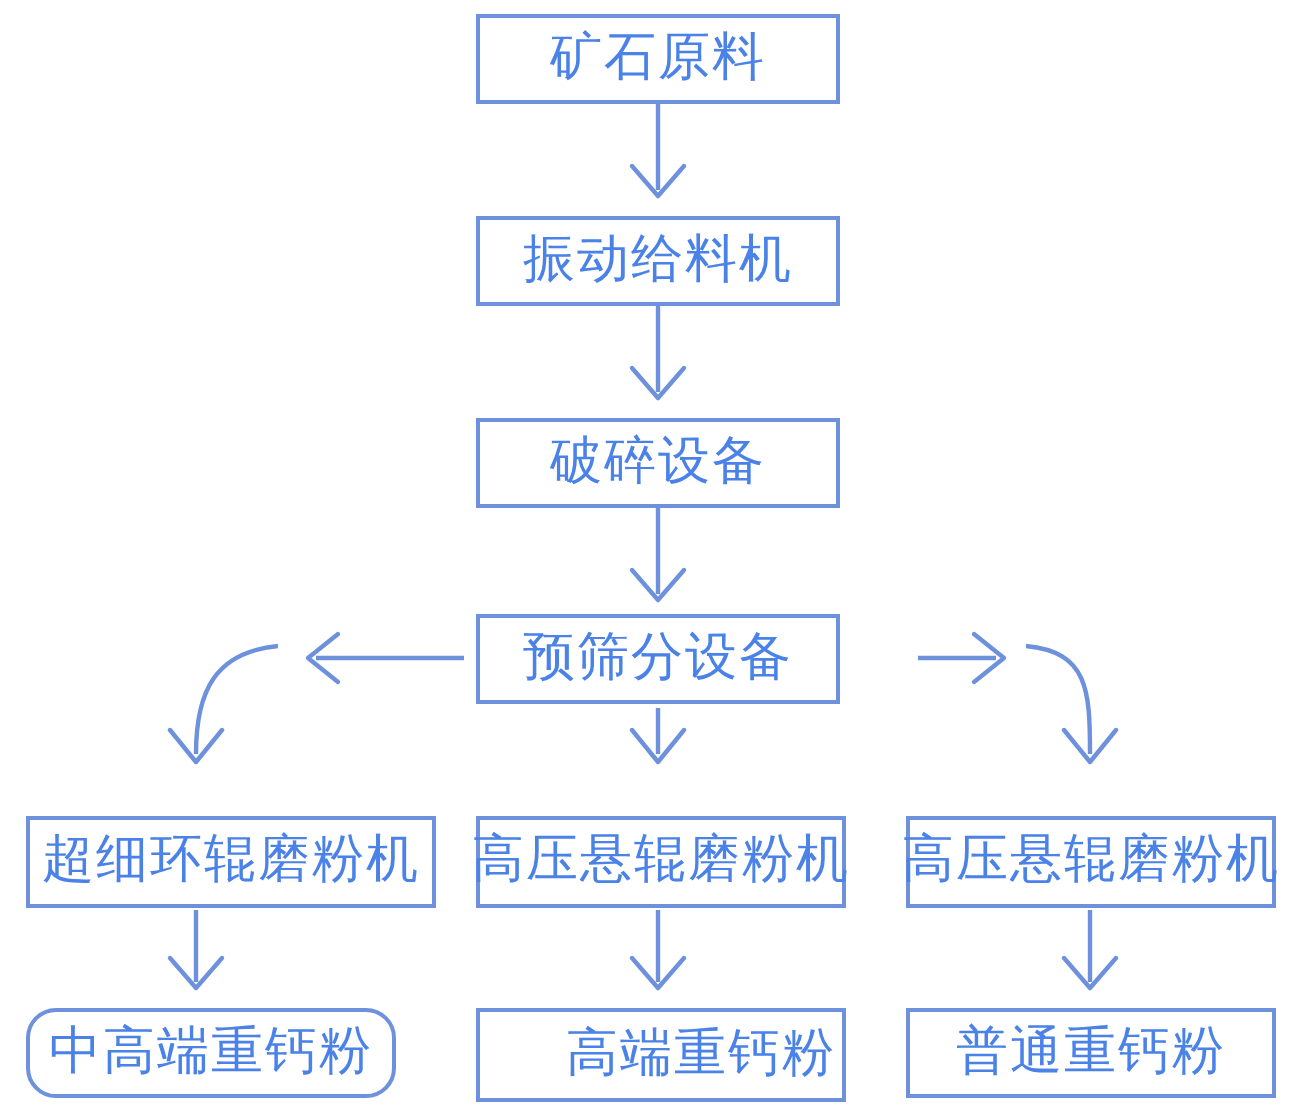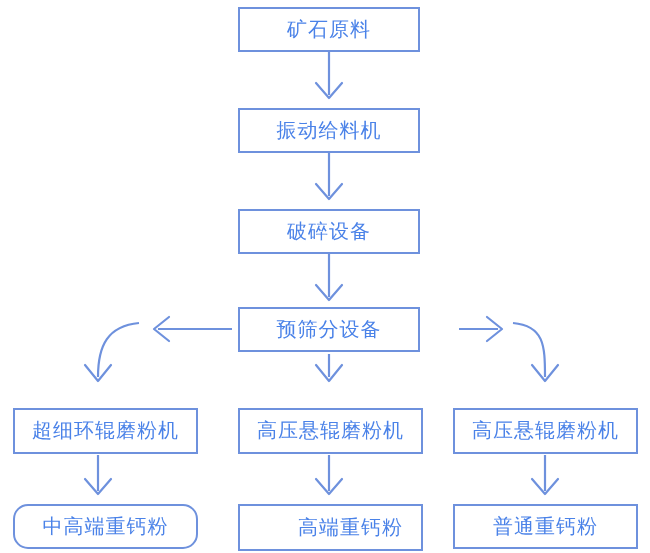--- a/index.html
+++ b/index.html
@@ -19,21 +19,21 @@
   }
   .node {
     position: absolute;
     box-sizing: border-box;
     border: 2px solid #6e91dd;
     background: #ffffff;
     display: flex;
     align-items: center;
     justify-content: center;
     color: #4a82e8;
-    font-size: 20px;
+    font-size: 26px;
     line-height: 1;
     letter-spacing: 1px;
     white-space: nowrap;
     font-weight: 400;
   }
   .node-label {
     display: block;
     transform: translateY(-1px);
   }
   svg.connectors {
@@ -123,21 +123,21 @@
   </div>
 
   <div class="node" style="left:238px; top:108px; width:182px; height:45px;">
     <span class="node-label">振动给料机</span>
   </div>
 
   <div class="node" style="left:238px; top:307px; width:182px; height:45px;">
     <span class="node-label">预筛分设备</span>
   </div>
 
-  <div class="node" style="left:13px; top:408px; width:185px; height:46px;">
+  <div class="node" style="left:13px; top:408px; width:205px; height:46px;">
     <span class="node-label">超细环辊磨粉机</span>
   </div>
 
   <div class="node" style="left:238px; top:408px; width:185px; height:46px;">
     <span class="node-label">高压悬辊磨粉机</span>
   </div>
 
   <div class="node" style="left:453px; top:408px; width:185px; height:46px;font-family:Liberation Serif, serif;">
     <span class="node-label">高压悬辊磨粉机</span>
   </div>

